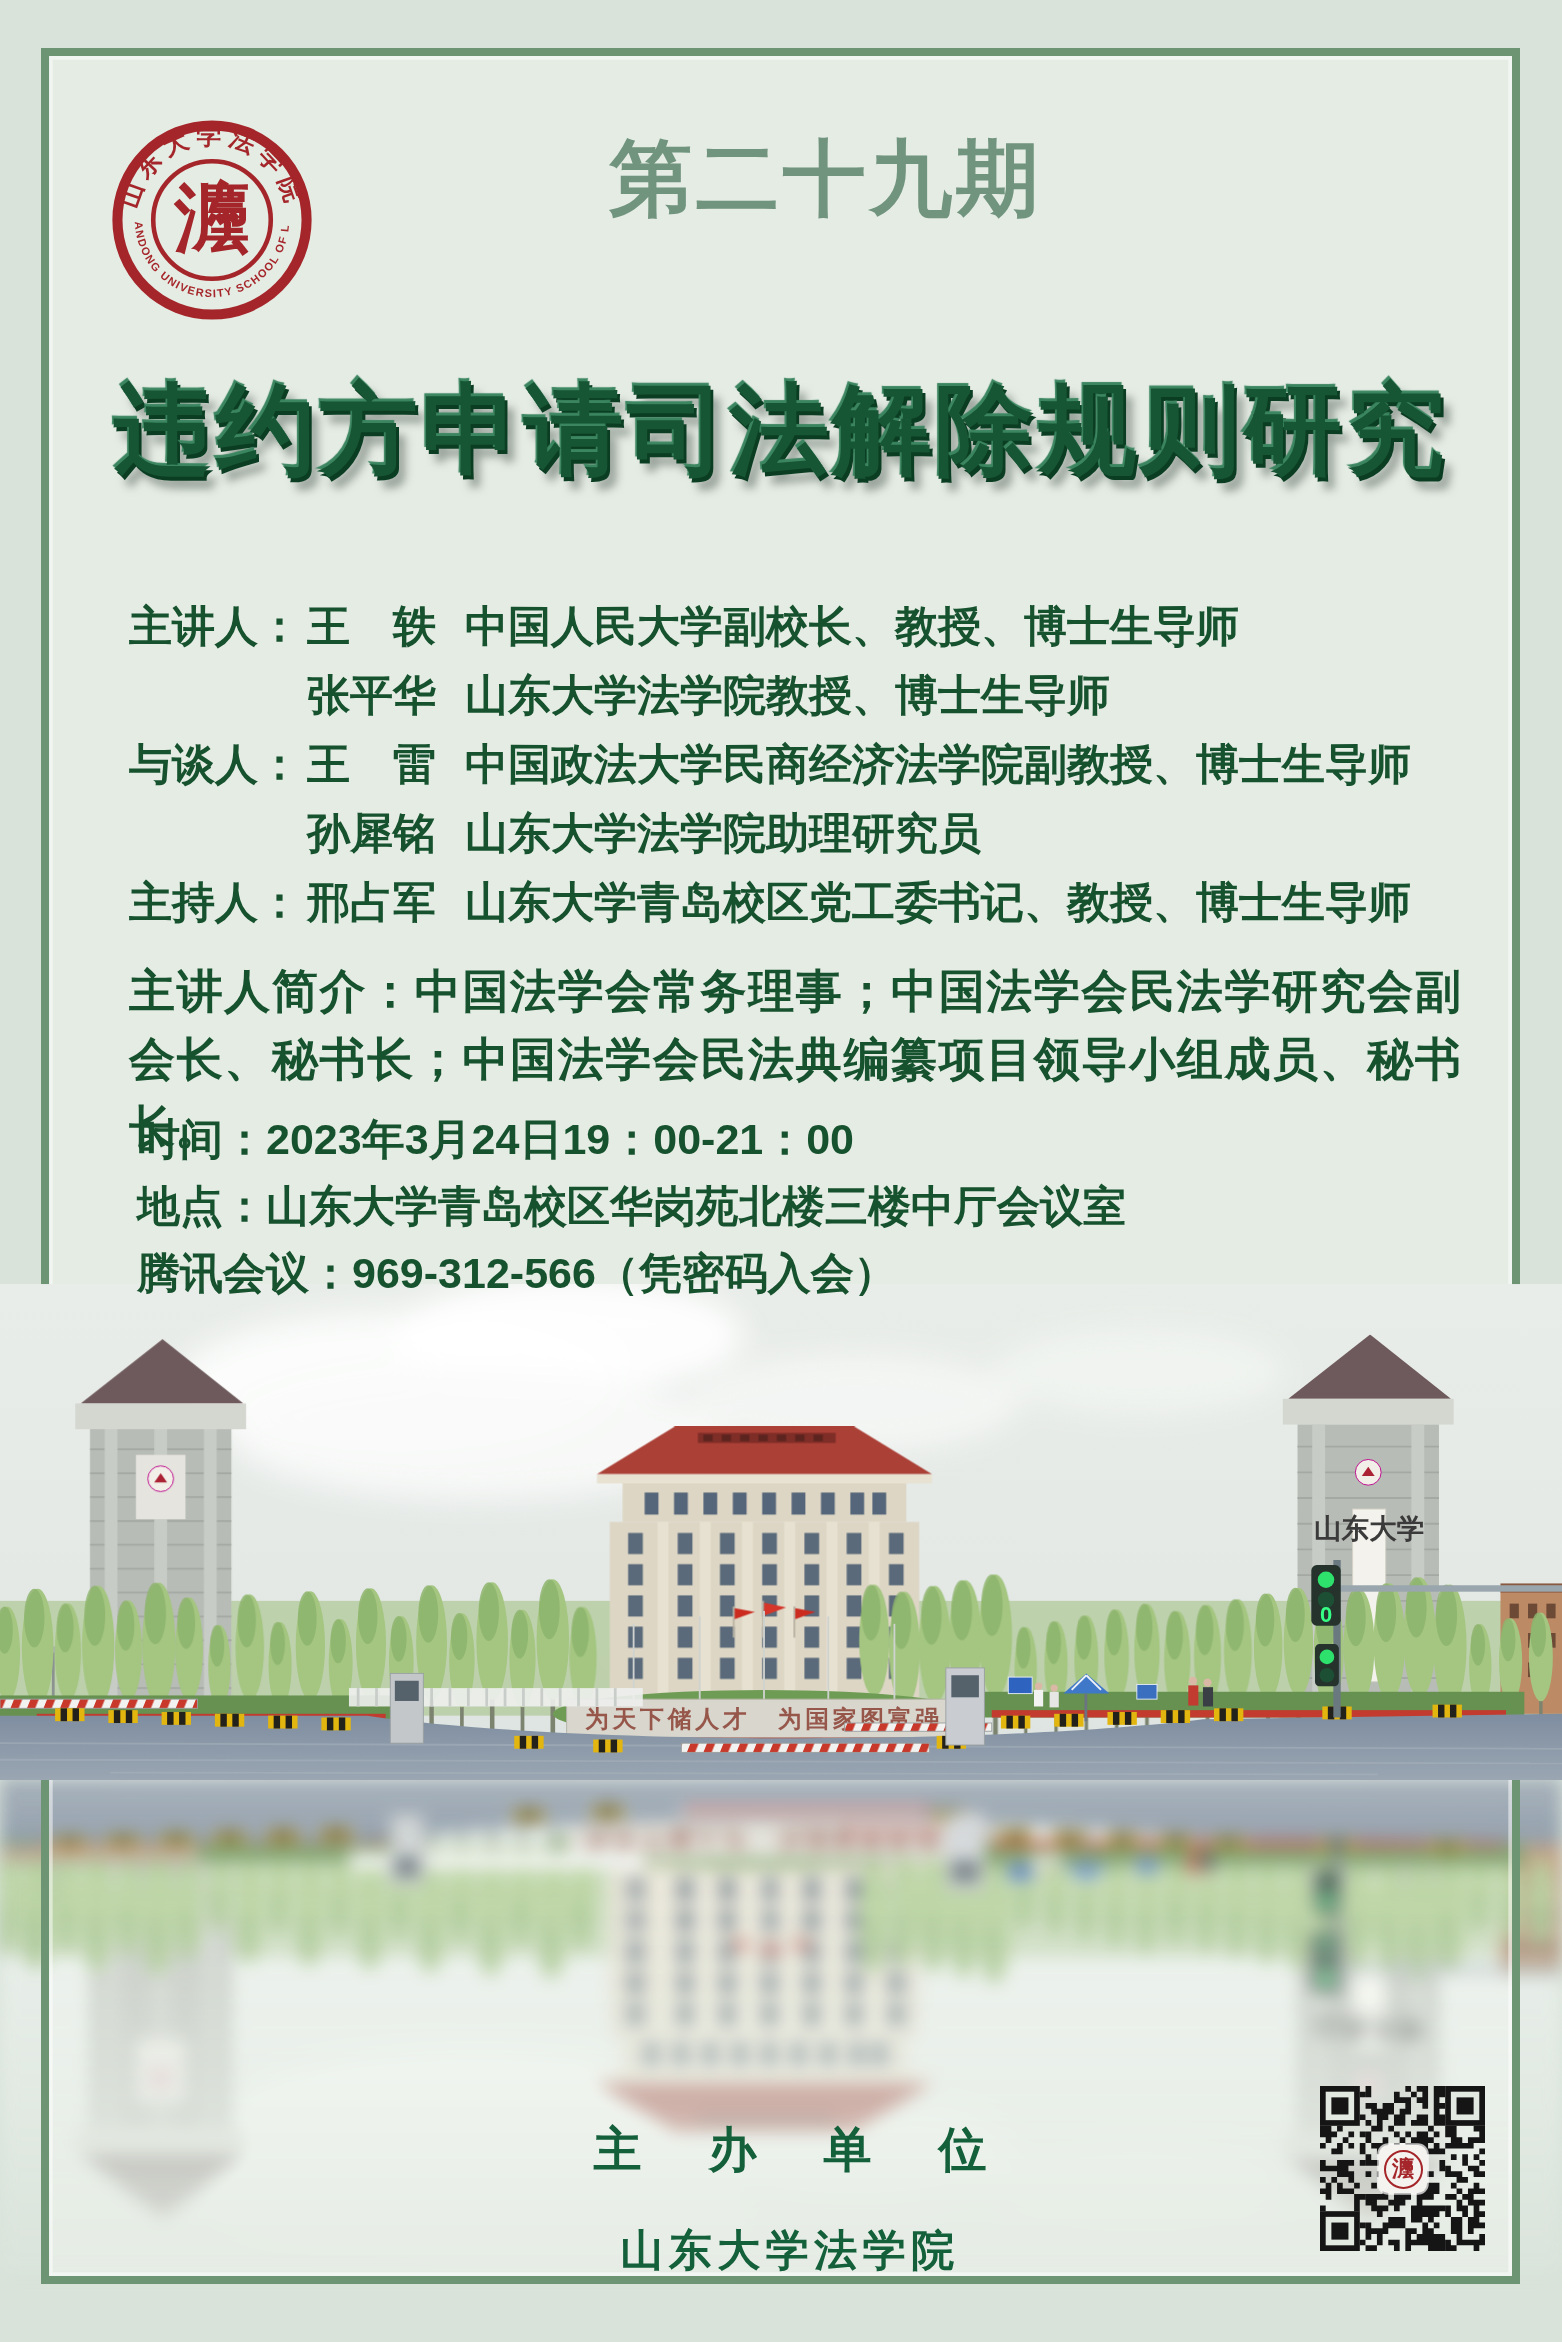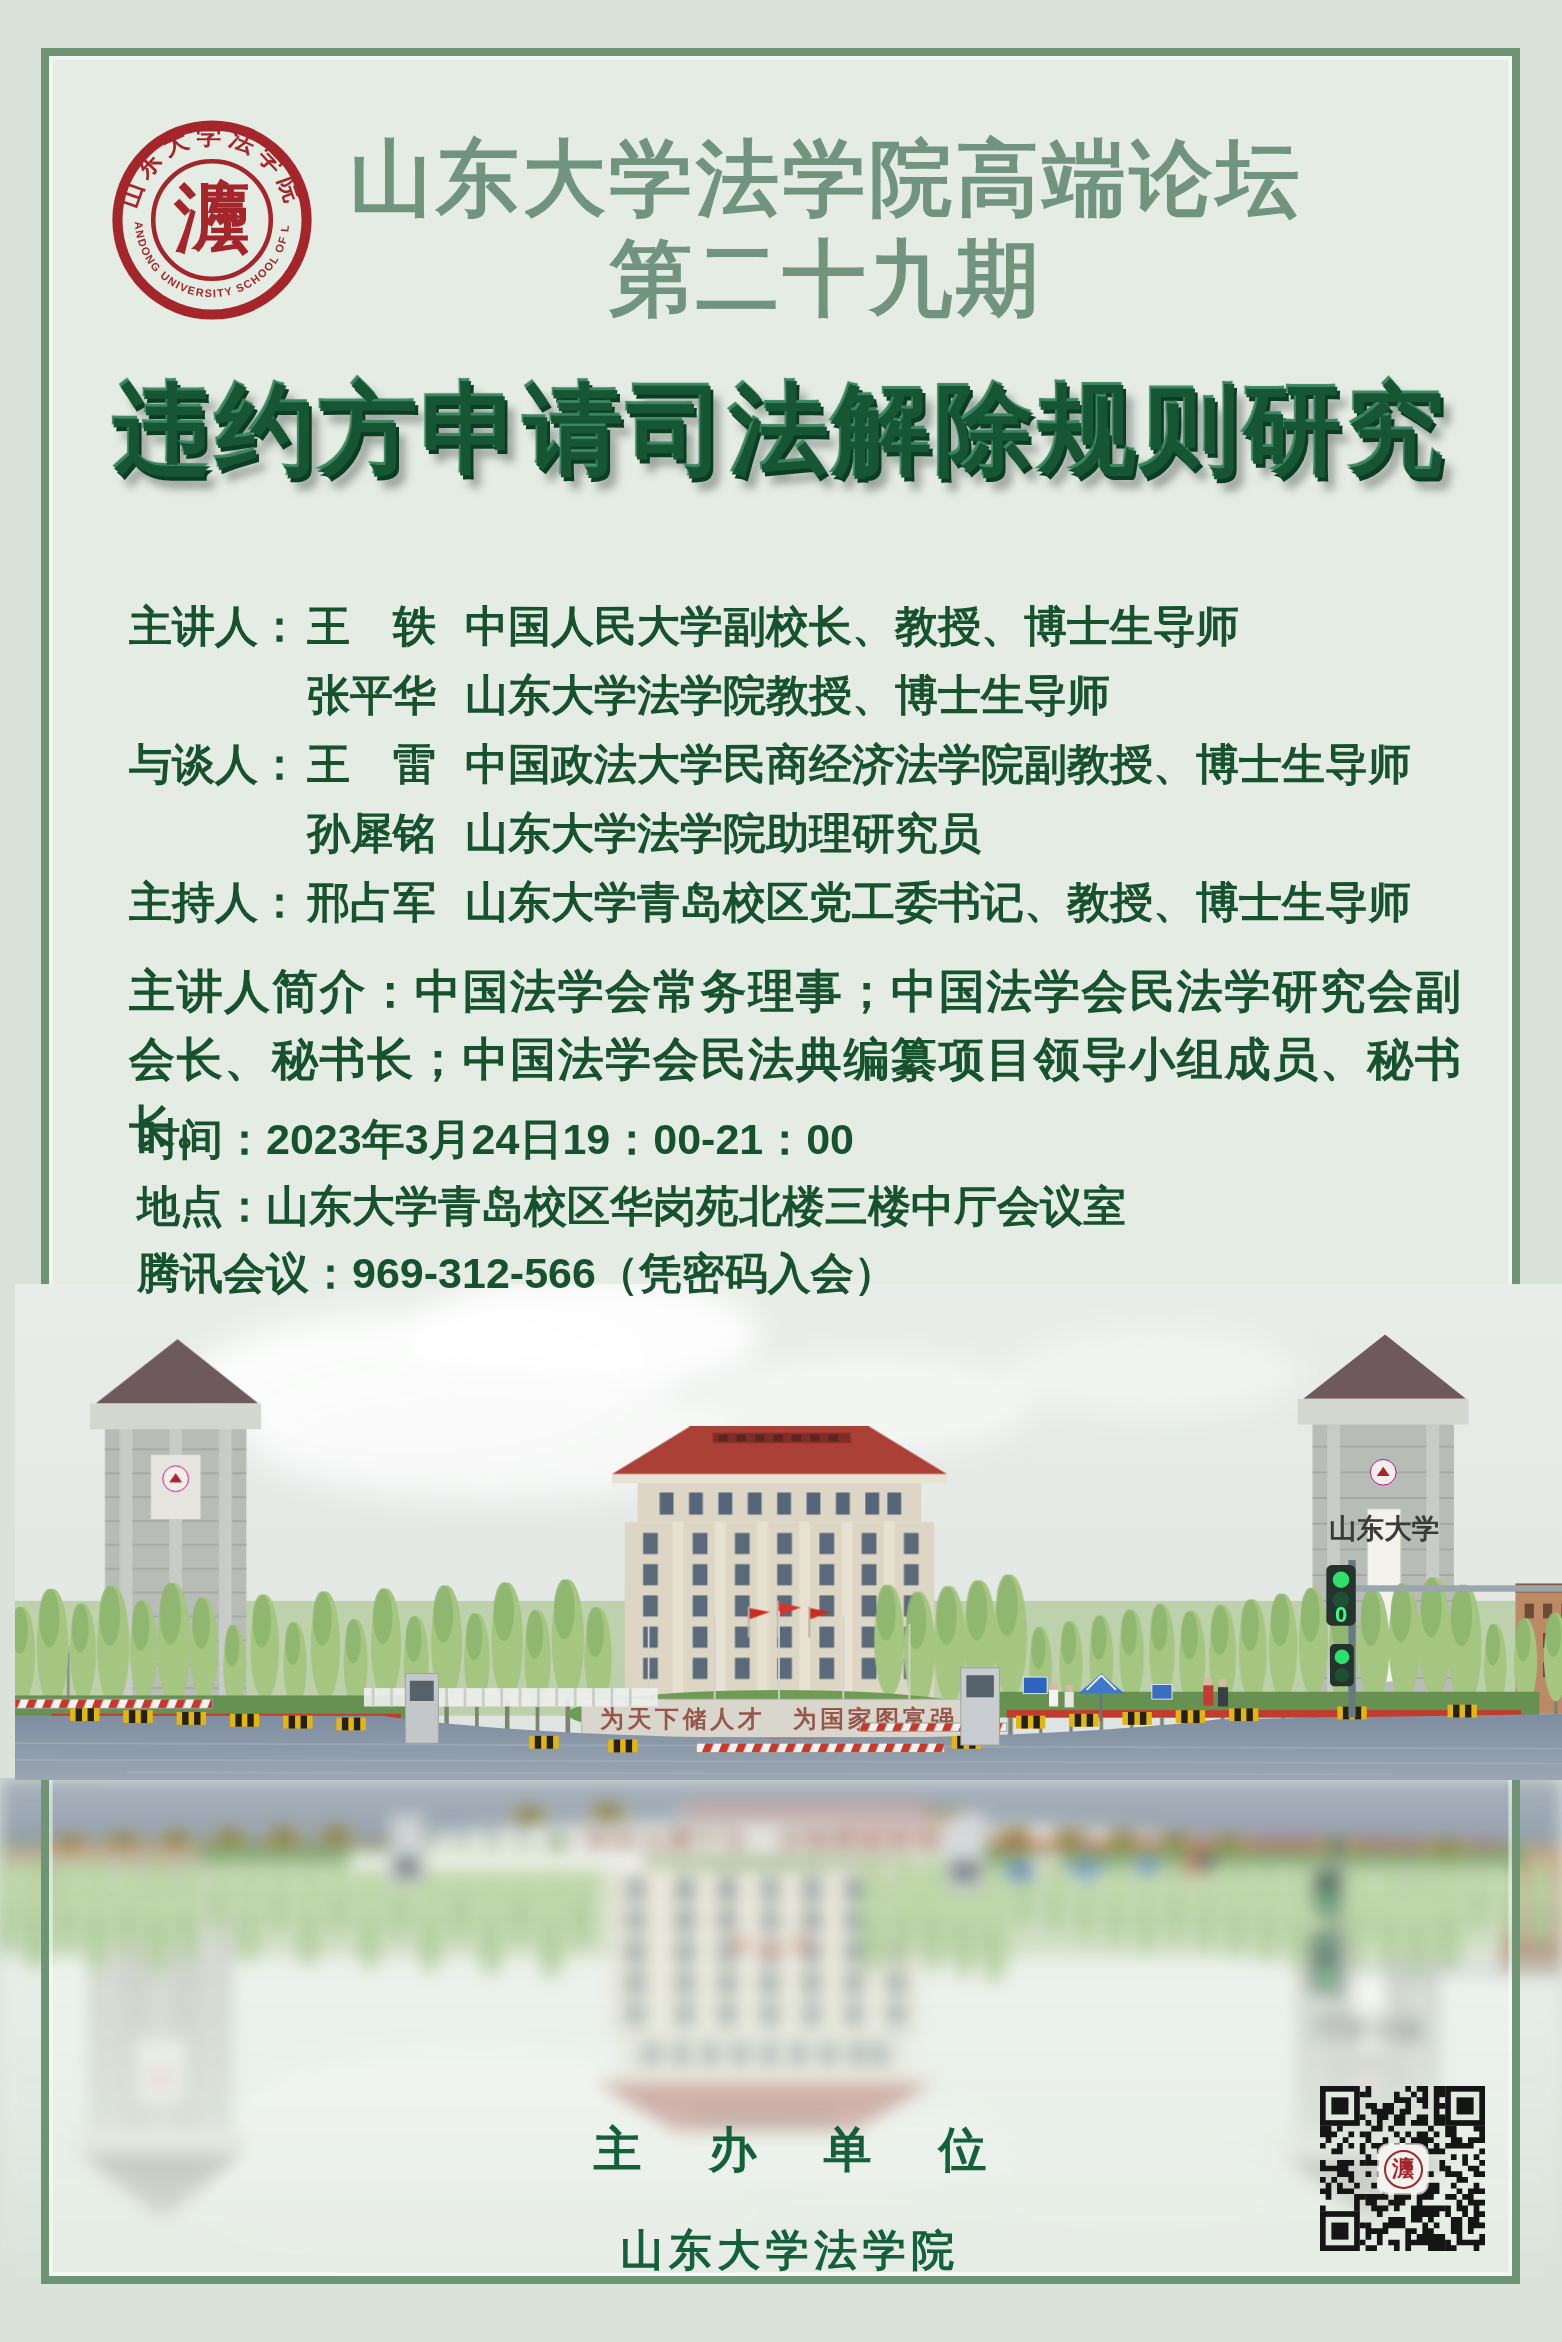--- a/index.html
+++ b/index.html
@@ -24,21 +24,21 @@
   .spk-row{display:flex;line-height:45px;margin-bottom:24px;white-space:nowrap;align-items:center;}
   .spk-label{display:inline-block;width:178px;font-weight:800;}
   .spk-name{display:inline-block;min-width:134px;margin-right:24px;}
   .bio{position:absolute;left:129px;top:957px;width:1332px;z-index:4;color:#16522e;
     font-family:"Liberation Serif",serif;font-weight:bold;font-size:46px;line-height:68px;text-align:justify;}
   .bio b{font-family:"Liberation Sans",sans-serif;font-weight:800;}
   .details{position:absolute;left:129px;top:1117px;z-index:4;color:#16522e;font-weight:bold;font-size:43px;}
   .det-row{line-height:45px;margin-bottom:22px;white-space:nowrap;}
   .det-row b{font-weight:800;margin-left:8px;}
   
-  .photo{position:absolute;left:15px;top:1284px;width:1436px;height:496px;z-index:3;}
+  .photo{position:absolute;left:0;top:1284px;width:1436px;height:496px;z-index:3;}
   .photo svg{display:block;}
   .reflection{position:absolute;left:0;top:1778px;width:1562px;height:565px;z-index:1;
     -webkit-mask-image:linear-gradient(to bottom,rgba(0,0,0,.95) 0%,rgba(0,0,0,.55) 40%,rgba(0,0,0,.2) 72%,transparent 97%);
     mask-image:linear-gradient(to bottom,rgba(0,0,0,.95) 0%,rgba(0,0,0,.55) 40%,rgba(0,0,0,.2) 72%,transparent 97%);}
   .reflection svg{display:block;transform:scaleY(-1);filter:blur(8.3px) saturate(.85) brightness(1.05);}
   
   .organizer{position:absolute;left:0;width:1562px;top:2118px;text-align:center;z-index:6;
     font-family:"Liberation Serif",serif;font-weight:bold;color:#14603b;padding-left:9px;}
   .org-heading{font-size:48px;letter-spacing:27.5px;text-indent:27.5px;}
   .org-name{margin-top:40px;font-size:43px;letter-spacing:5.5px;}
@@ -67,21 +67,20 @@
       <textPath href="#arcTop" startOffset="50%" text-anchor="middle">山东大学法学院</textPath>
     </text>
     <text fill="#a5262a" font-size="12" font-weight="bold" letter-spacing="1.5">
       <textPath href="#arcBot" startOffset="50%" text-anchor="middle">SHANDONG UNIVERSITY SCHOOL OF LAW</textPath>
     </text>
     <text x="0" y="26" text-anchor="middle" fill="#a5262a" font-size="82" font-weight="bold" font-family="Liberation Serif,serif">灋</text>
   </svg>
 </div>
 
 <div class="hdr">
-  <div>山东大学法学院高端论坛</div>
   <div>第二十九期</div>
 </div>
 
 <div class="main-title">违约方申请司法解除规则研究</div>
 
 <div class="speakers">
   <div class="spk-row">
     <span class="spk-label">主讲人：</span>
     <span class="spk-name">王　轶</span>
     <span>中国人民大学副校长、教授、博士生导师</span>

